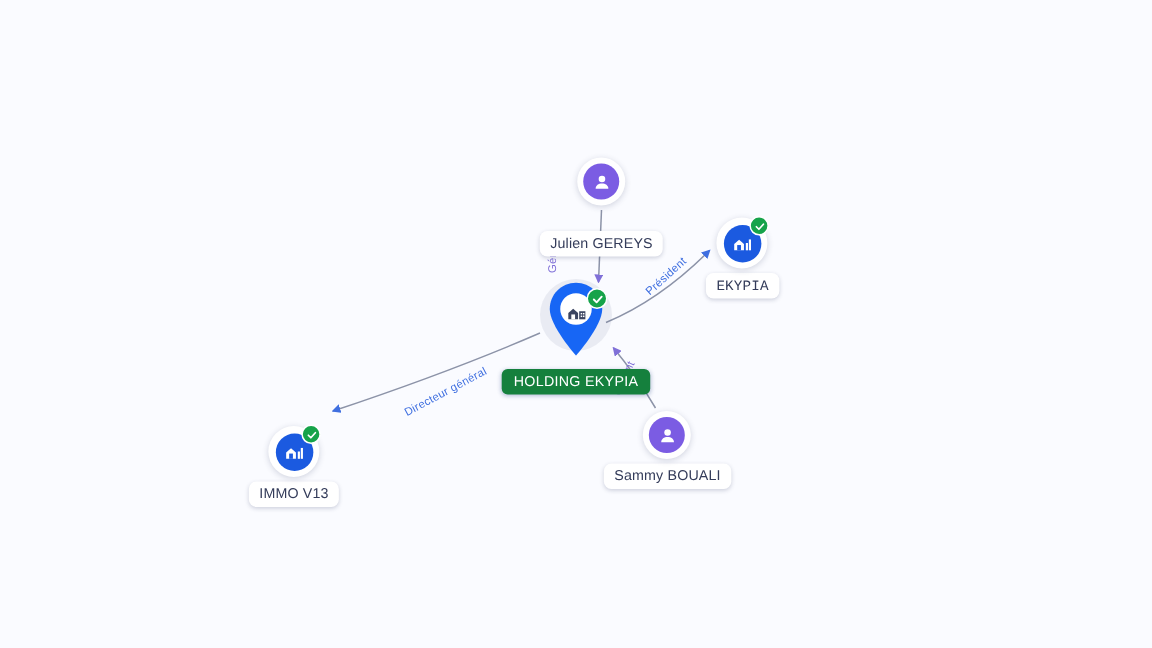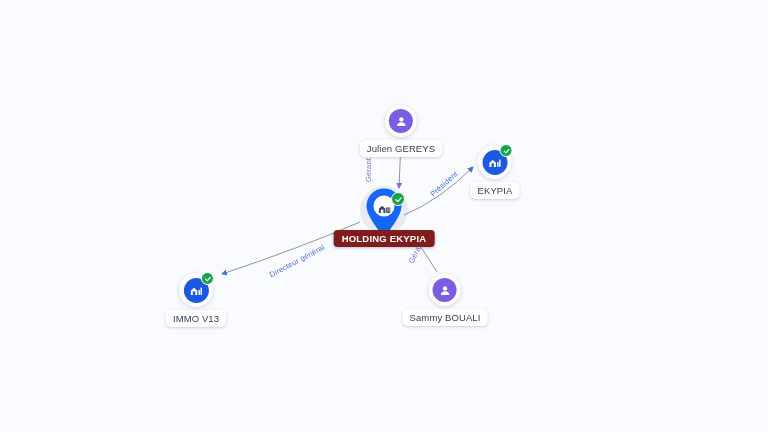--- a/index.html
+++ b/index.html
@@ -116,28 +116,28 @@
     left: 50%;
     margin-left: -11px;
     width: 22px;
     height: 22px;
     display: flex;
     align-items: center;
     justify-content: center;
   }
   .pin-label {
     position: absolute;
-    top: 44px;
+    top: 60px;
     left: 50%;
     transform: translateX(-50%);
-    background: #7f1d1d;
+    background: #15803d;
     color: #ffffff;
     font-size: 9.5px;
     line-height: 11px;
-    font-weight: bold;
+    font-weight: normal;
     padding: 3px 8px;
     border-radius: 4px;
     white-space: nowrap;
     box-shadow: 0 1px 3px rgba(20,50,120,0.30);
     letter-spacing: .2px;
     z-index: 6;
   }
 
   
   .check-badge {
@@ -198,52 +198,52 @@
   </svg>
 
   <div class="edge-label purple" style="left:368px; top:170px; transform:translate(-50%,-50%) rotate(-90deg);">Gérant</div>
 
   <div class="edge-label blue" style="left:444px; top:184px; transform:translate(-50%,-50%) rotate(-42deg);">Président</div>
 
   <div class="edge-label blue" style="left:297px; top:261px; transform:translate(-50%,-50%) rotate(-28deg);">Directeur général</div>
 
   <div class="edge-label purple" style="left:416px; top:252px; transform:translate(-50%,-50%) rotate(-66deg);">Gérant</div>
 
-  <div class="node person-node" style="left:401px; top:105px; transform:translateX(-50%);">
+  <div class="node person-node" style="left:401px; top:105px; transform:translateX(-50%);gap:14px;">
     <div class="node-avatar">
       <div class="person-disc">
         <svg width="15" height="15" viewBox="0 0 24 24" aria-hidden="true">
           <circle cx="12" cy="8.6" r="3.5" fill="#ffffff"></circle>
           <path d="M5.2 19c0-3.7 3.1-5.7 6.8-5.7s6.8 2 6.8 5.7z" fill="#ffffff"></path>
         </svg>
       </div>
     </div>
     <div class="node-label">Julien GEREYS</div>
   </div>
 
-  <div class="node company-node" style="left:495px; top:145px; transform:translateX(-50%);">
+  <div class="node company-node" style="left:495px; top:145px; transform:translateX(-50%);font-family:Liberation Mono, monospace;">
     <div class="node-avatar">
       <div class="company-disc">
         <svg width="15" height="15" viewBox="0 0 24 24" aria-hidden="true">
           <path d="M3 12.2 L8.2 7.6 L13.4 12.2 L13.4 19 L3 19 Z" fill="#ffffff"></path>
           <rect x="6.2" y="13.4" width="4" height="5.6" fill="#1b5ae0"></rect>
           <rect x="15.4" y="11.2" width="2.3" height="7.8" fill="#ffffff"></rect>
           <rect x="18.6" y="7.4" width="2.3" height="11.6" fill="#ffffff"></rect>
         </svg>
       </div>
       <div class="check-badge">
         <svg width="8" height="8" viewBox="0 0 24 24" aria-hidden="true">
           <path d="M5 12.5 L10 17.5 L19 7.5" fill="none" stroke="#ffffff" stroke-width="3.4" stroke-linecap="round" stroke-linejoin="round"></path>
         </svg>
       </div>
     </div>
     <div class="node-label">EKYPIA</div>
   </div>
 
-  <div class="node company-node" style="left:196px; top:273px; transform:translateX(-50%);text-align:right;">
+  <div class="node company-node" style="left:196px; top:284px; transform:translateX(-50%);text-align:right;">
     <div class="node-avatar">
       <div class="company-disc">
         <svg width="15" height="15" viewBox="0 0 24 24" aria-hidden="true">
           <path d="M3 12.2 L8.2 7.6 L13.4 12.2 L13.4 19 L3 19 Z" fill="#ffffff"></path>
           <rect x="6.2" y="13.4" width="4" height="5.6" fill="#1b5ae0"></rect>
           <rect x="15.4" y="11.2" width="2.3" height="7.8" fill="#ffffff"></rect>
           <rect x="18.6" y="7.4" width="2.3" height="11.6" fill="#ffffff"></rect>
         </svg>
       </div>
       <div class="check-badge">

